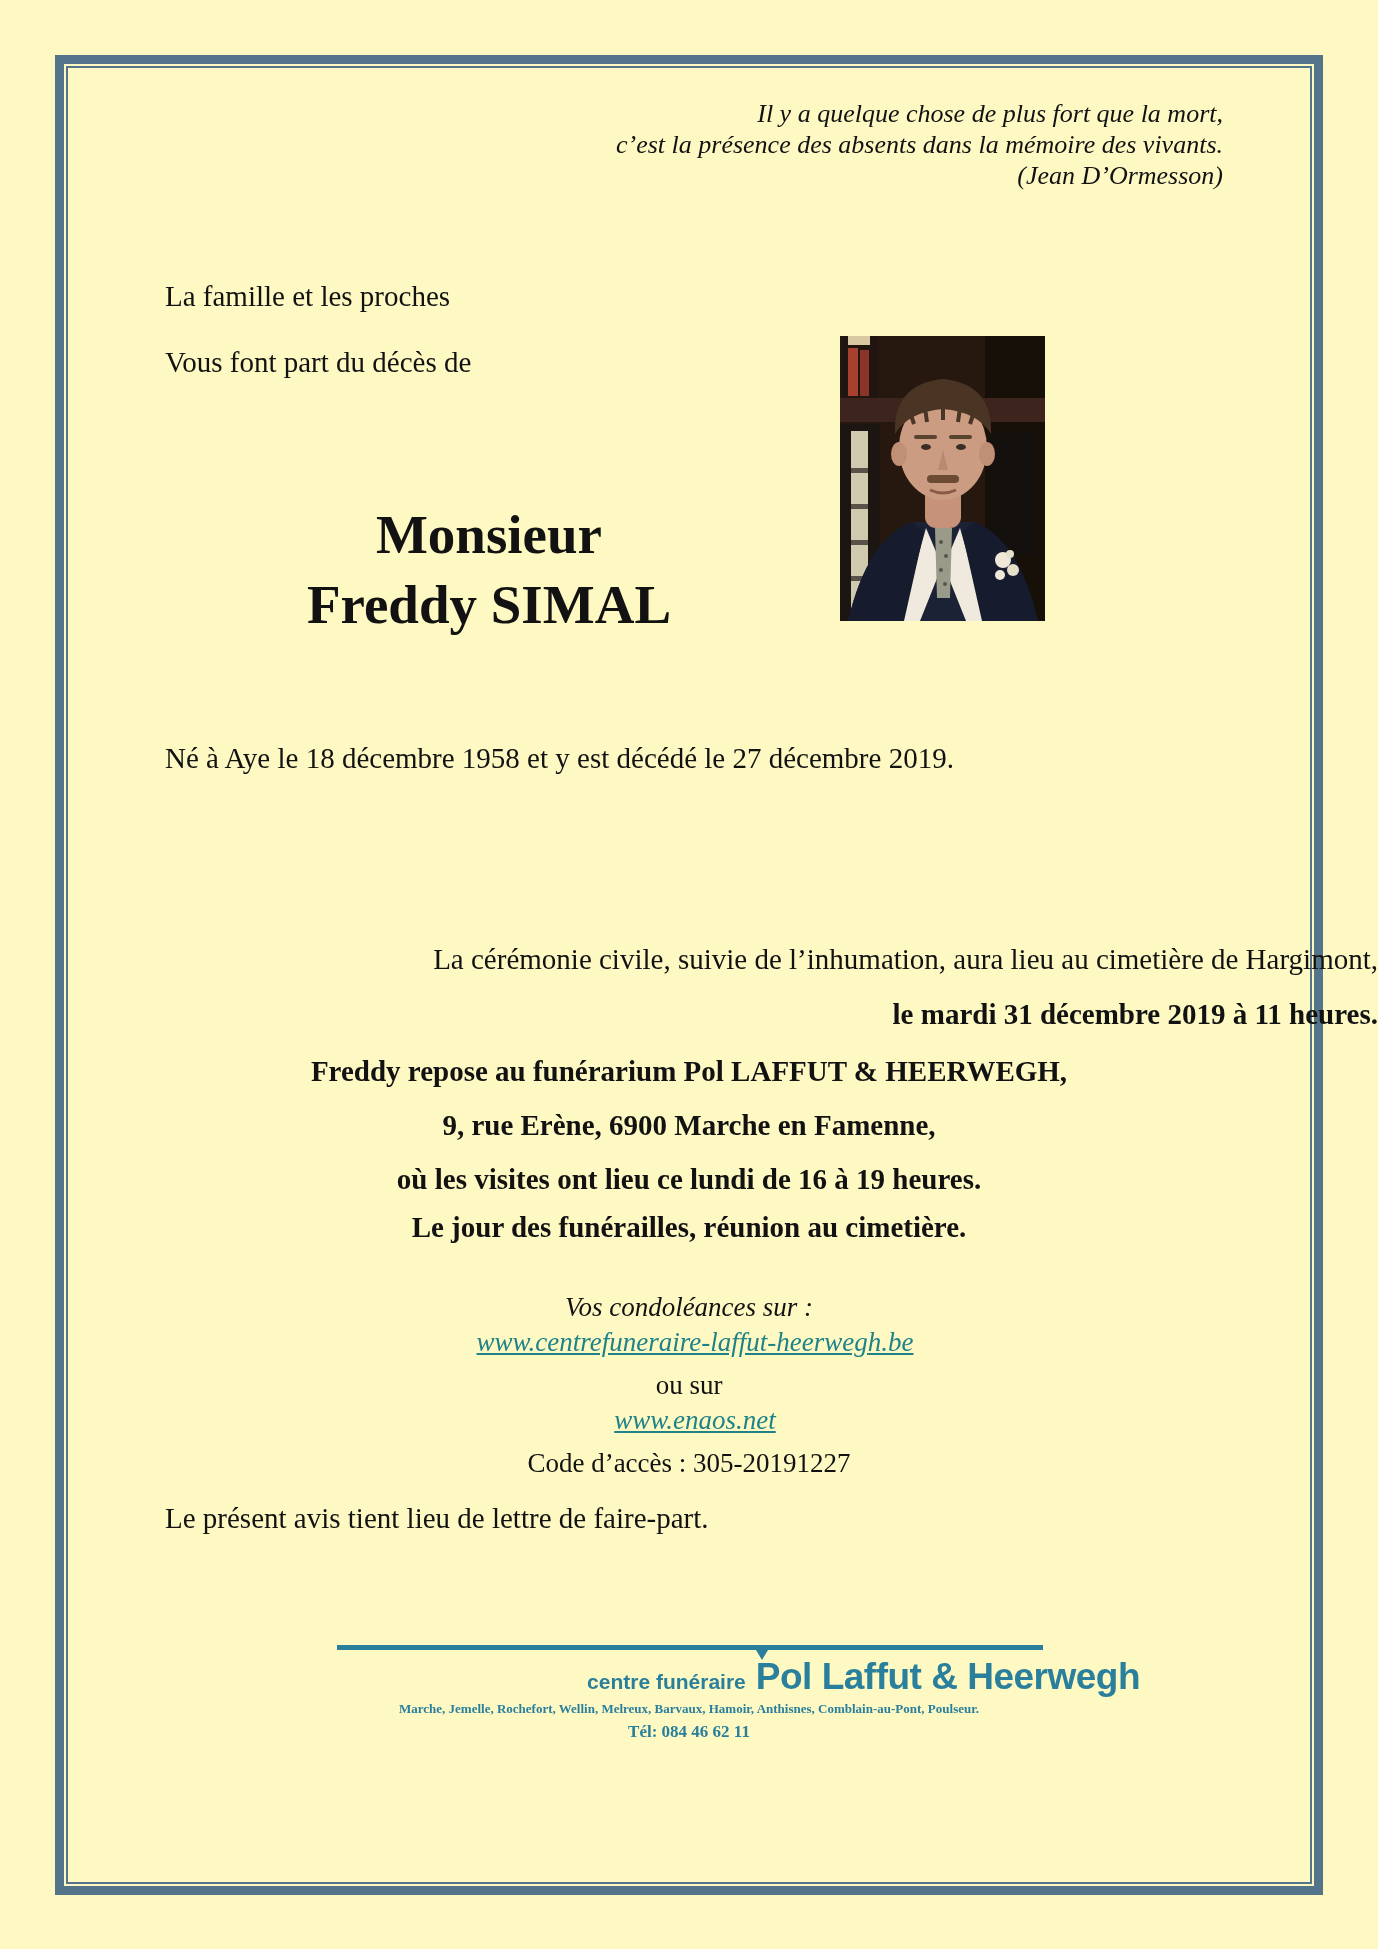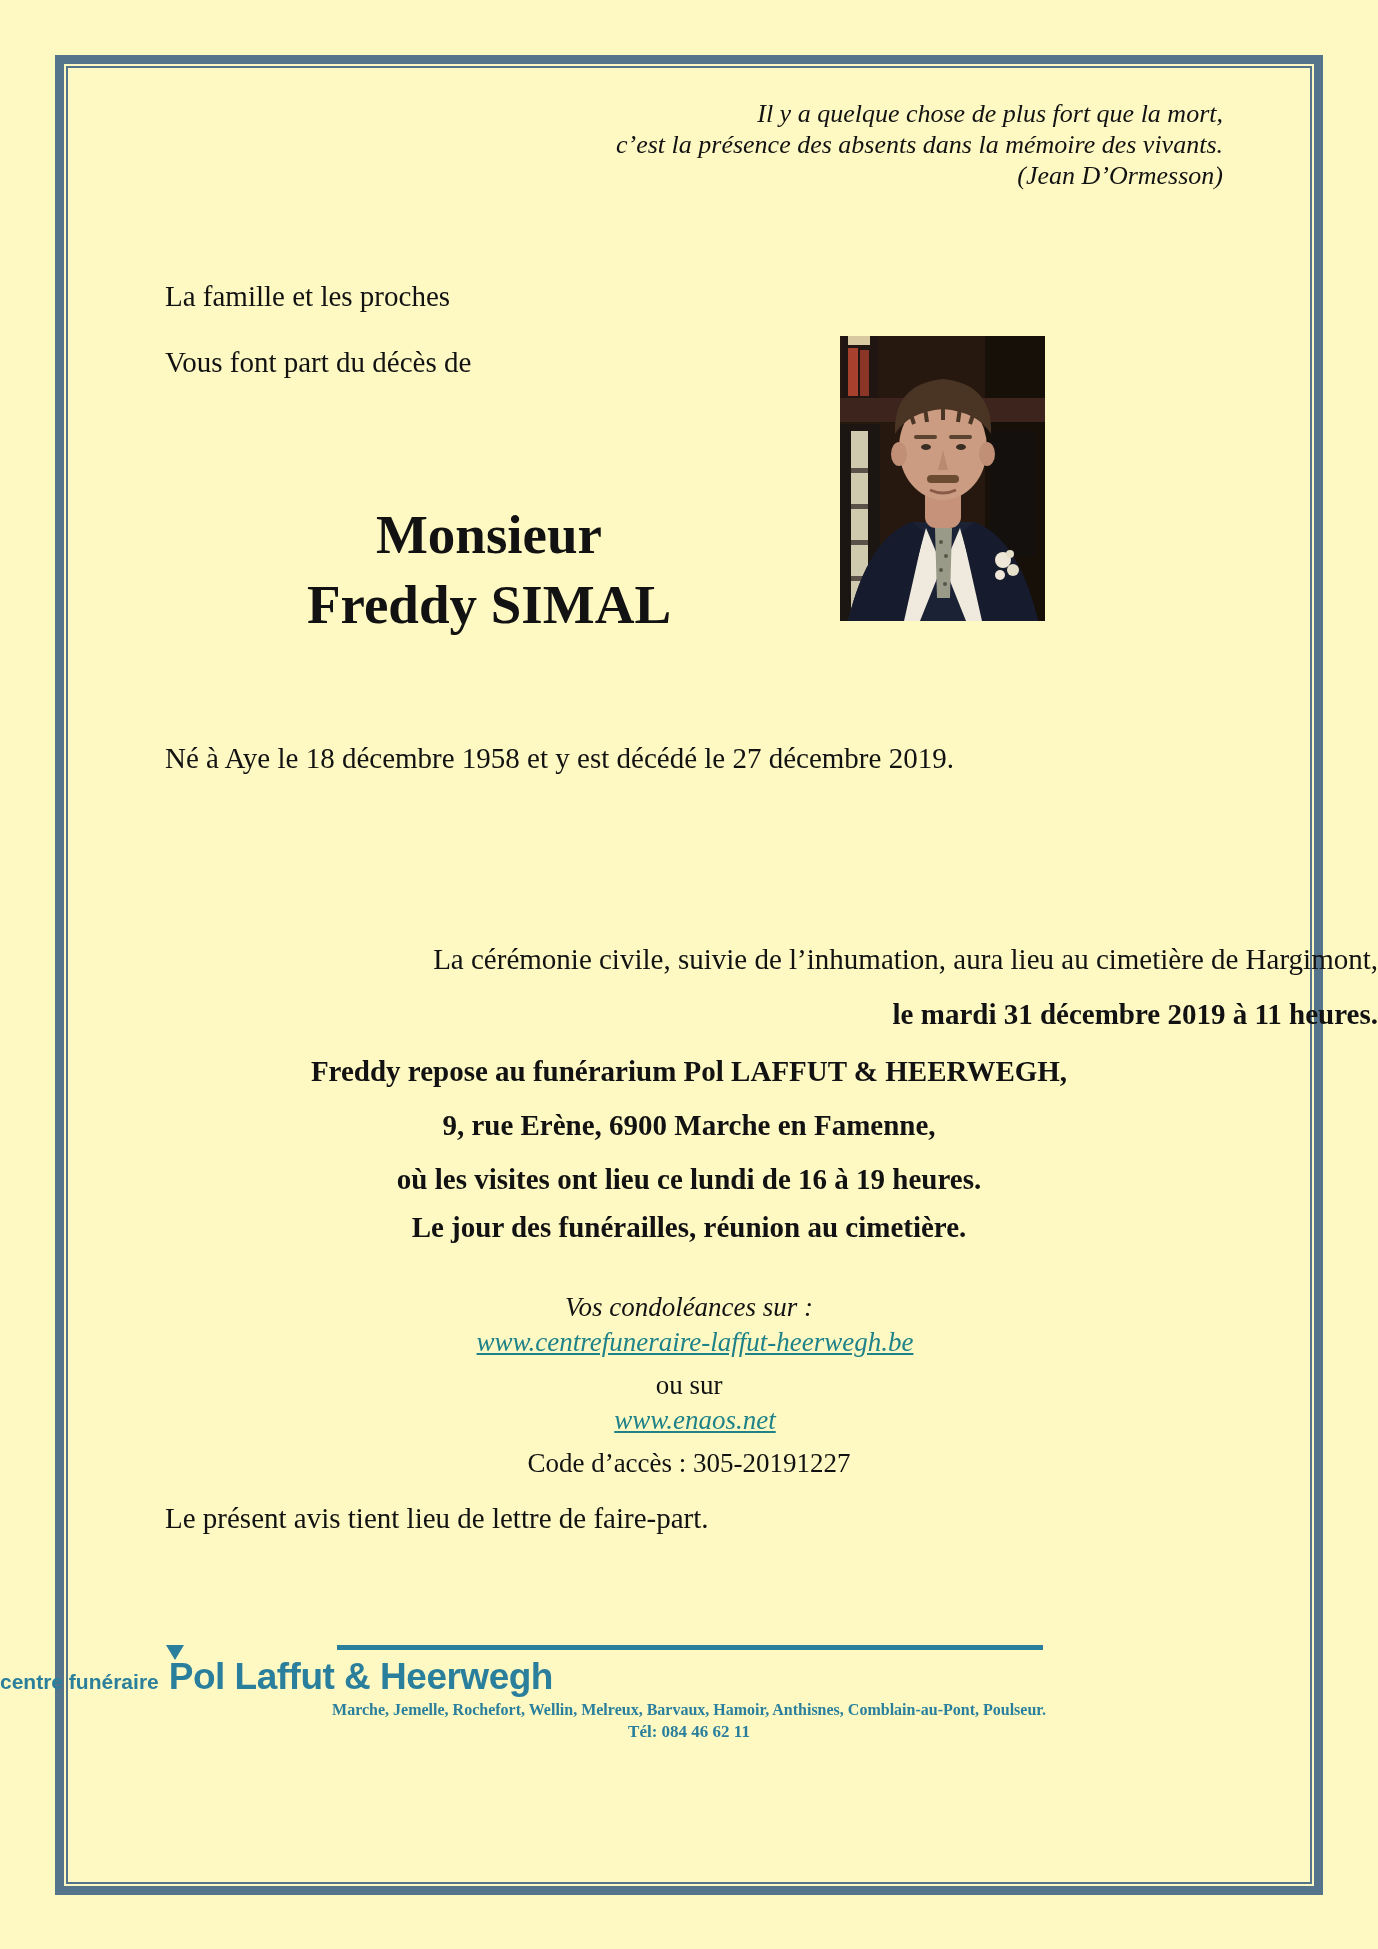--- a/index.html
+++ b/index.html
@@ -58,41 +58,41 @@
   }
   .condolences .spacer{margin-top:8px;}
   .notice{top:1502px;}
   
   .footer-rule{
     position:absolute;top:1645px;left:337px;width:706px;height:5px;
     background:var(--footer_teal,#2a7f9c);
   }
   .logo-row{
     position:absolute;top:1656px;left:0;width:1140px;
-    display:flex;justify-content:flex-start;align-items:baseline;gap:10px;
+    display:flex;justify-content:flex-end;align-items:baseline;gap:10px;
     color:var(--footer_teal,#2a7f9c);
     font-family:"Liberation Sans","DejaVu Sans",sans-serif;
     white-space:nowrap;
   }
   .brand-prefix{font-size:21px;font-weight:600;}
   .brand-name{font-size:37px;font-weight:bold;position:relative;letter-spacing:-0.5px;}
   .brand-triangle{
     position:absolute;top:-11px;left:-3px;
     width:0;height:0;
     border-left:9px solid transparent;
     border-right:9px solid transparent;
     border-top:15px solid var(--footer_teal,#2a7f9c);
   }
   .footer-small{
     position:absolute;left:0;width:1378px;text-align:center;
     color:var(--footer_teal,#2a7f9c);
     font-family:"Liberation Serif","DejaVu Serif",serif;
     font-weight:bold;white-space:nowrap;
   }
-  .locations{top:1701px;font-size:16px;}
+  .locations{top:1701px;font-size:13px;}
   .phone{top:1722px;font-size:17px;}
 </style>
 </head>
 <body>
 
 <div class="page">
 
   <div class="frame-outer"></div>
   <div class="frame-inner"></div>
 

